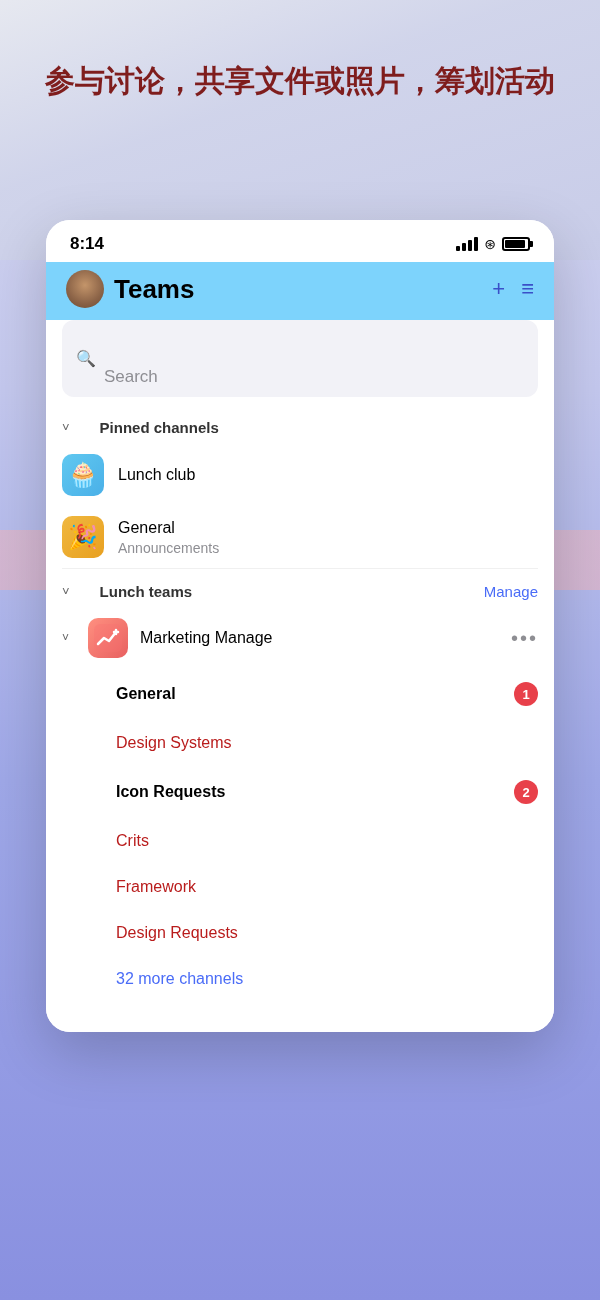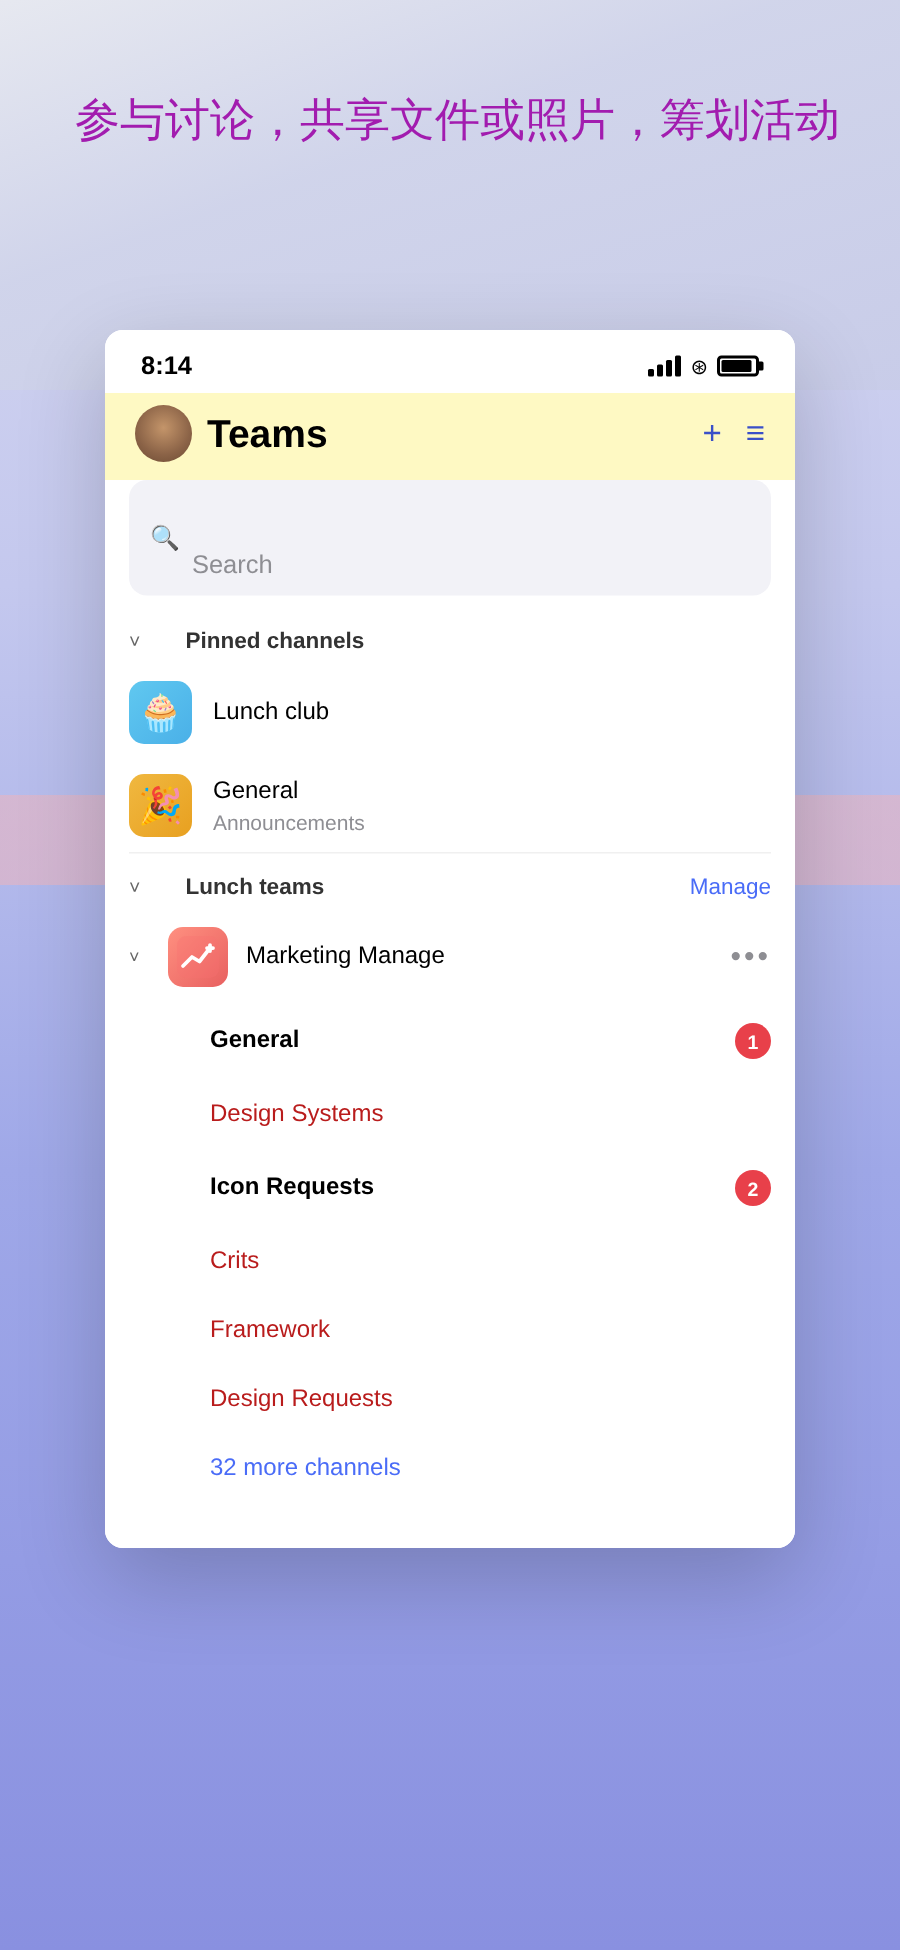--- a/index.html
+++ b/index.html
@@ -36,38 +36,38 @@
       height: 60px;
       background: linear-gradient(90deg, #e8b4c0 0%, #f0c0cc 50%, #e8b4c0 100%);
       opacity: 0.6;
     }
 
     
     .header-text {
       position: absolute;
       top: 60px;
       left: 0; right: 0;
-      text-align: right;
-      color: #a21caf;
+      text-align: center;
+      color: #7f1d1d;
       font-size: 30px;
-      font-weight: 400;
+      font-weight: 700;
       line-height: 1.4;
       padding: 0 40px;
       z-index: 2;
     }
 
     
     .phone-mockup {
       position: absolute;
       top: 220px;
       left: 50%;
       transform: translateX(-50%);
-      width: 460px;
+      width: 508px;
       background: #ffffff;
-      border-radius: 12px;
+      border-radius: 24px;
       box-shadow: 0 20px 60px rgba(0,0,0,0.2);
       overflow: hidden;
       z-index: 3;
     }
 
     
     .status-bar {
       display: flex;
       justify-content: space-between;
       align-items: center;
@@ -129,21 +129,21 @@
       width: 90%;
       background: #000;
       border-radius: 1px;
     }
 
     
     .app-header {
       display: flex;
       align-items: center;
       padding: 8px 20px 12px;
-      background: #fef9c3;
+      background: #7dd3fc;
     }
 
     .avatar {
       width: 38px;
       height: 38px;
       border-radius: 50%;
       overflow: hidden;
       background: #8b7355;
       flex-shrink: 0;
       display: flex;

